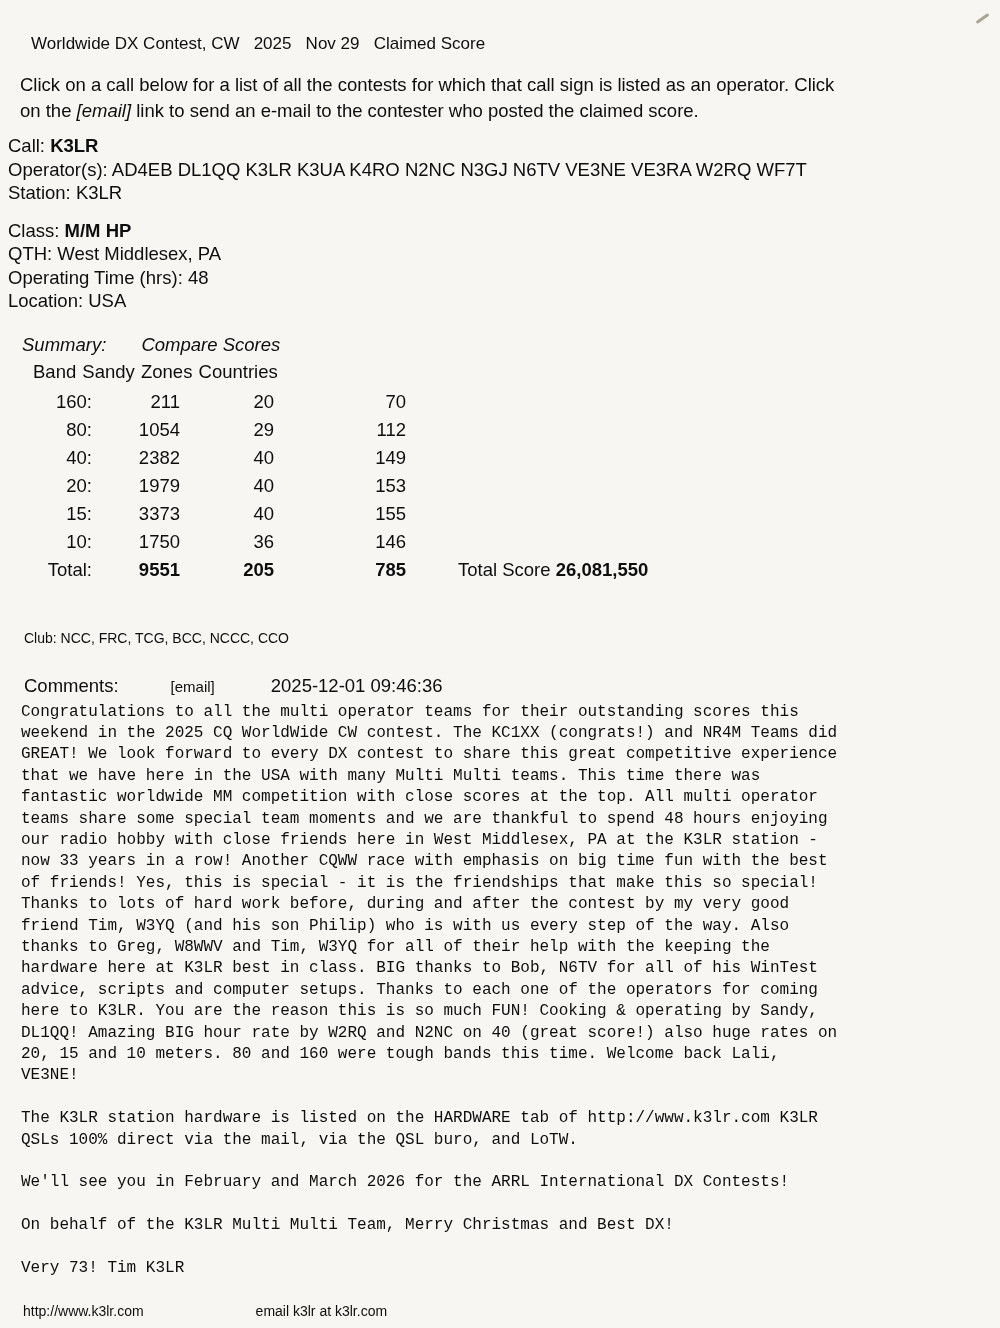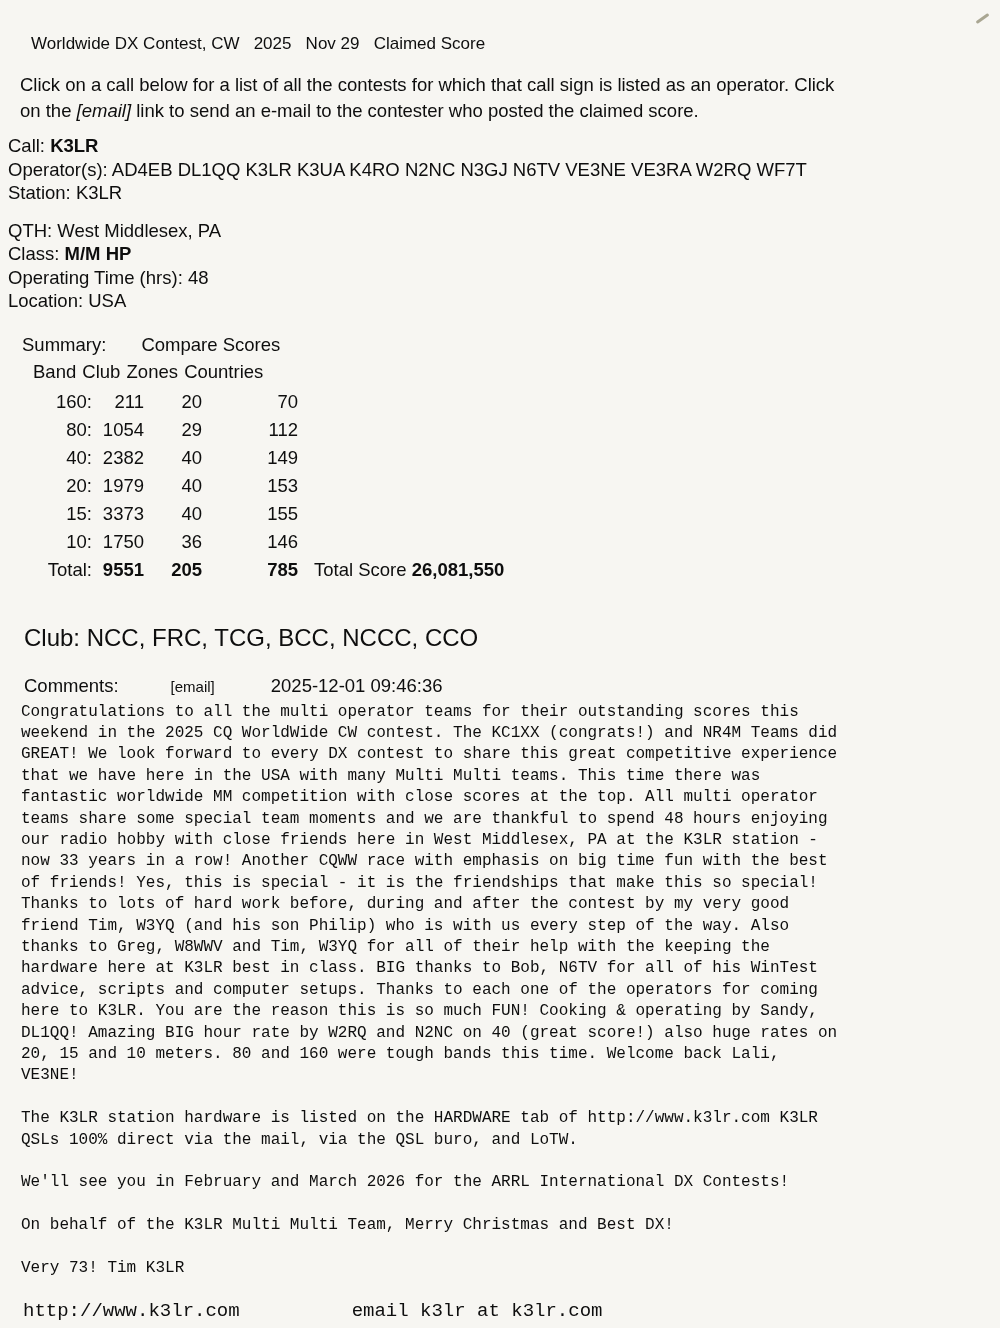--- a/index.html
+++ b/index.html
@@ -20,42 +20,42 @@
     margin:16px 0 0 20px; width:968px;
     font-size:18.5px; line-height:26px;
   }
   .intro i { font-style:italic; }
   .info-block { margin-left:8px; font-size:18.5px; line-height:23.5px; }
   .station-block { margin-top:10px; }
   .entry-block { margin-top:14px; }
   .bold { font-weight:bold; }
   .link { cursor:pointer; }
   .summary { margin-top:20px; padding-left:22px; font-size:18.5px; }
-  .summary-head { line-height:24px; }
+  .summary-head { line-height:24px;font-style:italic; }
   .compare { margin-left:30px; }
   .cols-head { line-height:24px; margin-top:3px; padding-left:11px; }
   .cols-head span { margin-right:1px; }
   .sgrid { margin-top:4px; }
-  .srow { display:grid; grid-template-columns:70px 52px 58px 96px auto; line-height:28px; }
+  .srow { display:grid; grid-template-columns:70px 52px 58px 96px auto; line-height:28px;gap:36px; }
   .srow .c { text-align:right; }
   .score-cell { text-align:left; padding-left:16px; white-space:nowrap; }
-  .club-line { margin:42px 0 0 24px; font-size:24px; line-height:24px; }
+  .club-line { margin:42px 0 0 24px; font-size:14px; line-height:24px; }
   .comments-head { margin:24px 0 0 24px; font-size:18.5px; line-height:24px; }
   .email-link { font-size:15px; margin-left:52px; }
   .stamp { margin-left:56px; }
   .comment-body {
     margin:3px 0 0 21px;
     font-family:"Liberation Mono", monospace;
     font-size:16px; line-height:21.4px;
     white-space:pre-wrap;
   }
   .footer-links {
     margin:21px 0 0 23px;
-    font-family:Liberation Mono, monospace;
-    font-size:19px; line-height:22px;
+    font-family:Liberation Sans, sans-serif;
+    font-size:14px; line-height:22px;
   }
   .footer-email { margin-left:112px; }
   .artifact {
     position:absolute; top:17px; left:975px;
     width:15px; height:3px; background:#8f8b72;
     transform:rotate(-35deg); border-radius:2px; opacity:.75;
   }
 </style>
 </head>
 <body>
@@ -76,45 +76,45 @@
     <span class="link">AD4EB DL1QQ K3LR K3UA K4RO N2NC N3GJ N6TV VE3NE VE3RA W2RQ WF7T</span>
   </div>
   <div>
     <span>Station:</span>
     <span>K3LR</span>
   </div>
 </div>
 
 <div class="info-block entry-block">
   <div>
+    <span>Class:</span>
+    <b>M/M HP</b>
+  </div>
+  <div>
     <span>QTH:</span>
     <span>West Middlesex, PA</span>
-  </div>
-  <div>
-    <span>Class:</span>
-    <b>M/M HP</b>
   </div>
   <div>
     <span>Operating Time (hrs):</span>
     <span>48</span>
   </div>
   <div>
     <span>Location:</span>
     <span>USA</span>
   </div>
 </div>
 
 <div class="summary">
   <div class="summary-head">
     <span>Summary:</span>
     <span class="compare link">Compare Scores</span>
   </div>
   <div class="cols-head">
     <span>Band</span>
-    <span>Club</span>
+    <span>Sandy</span>
     <span>Zones</span>
     <span>Countries</span>
   </div>
   <div class="sgrid">
     <div class="srow">
       <span class="c">160:</span>
       <span class="c">211</span>
       <span class="c">20</span>
       <span class="c">70</span>
     </div>

